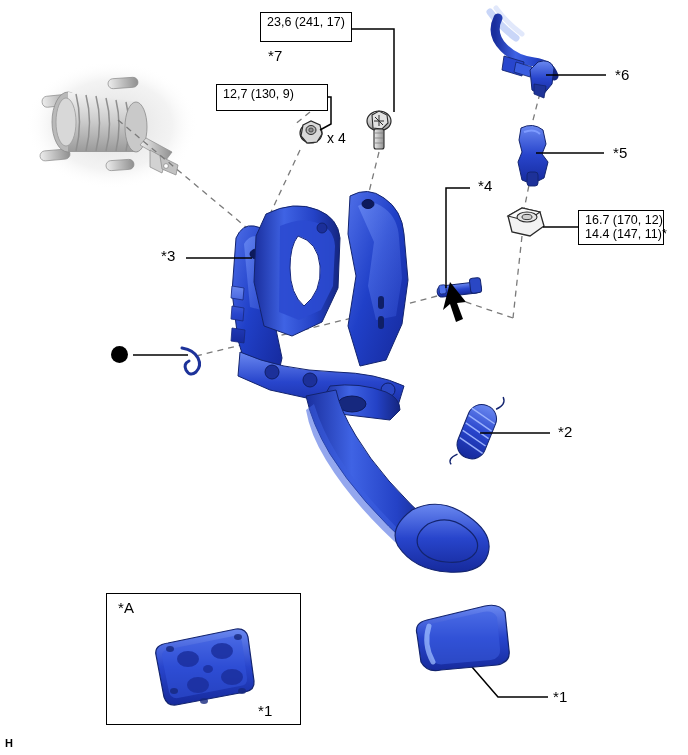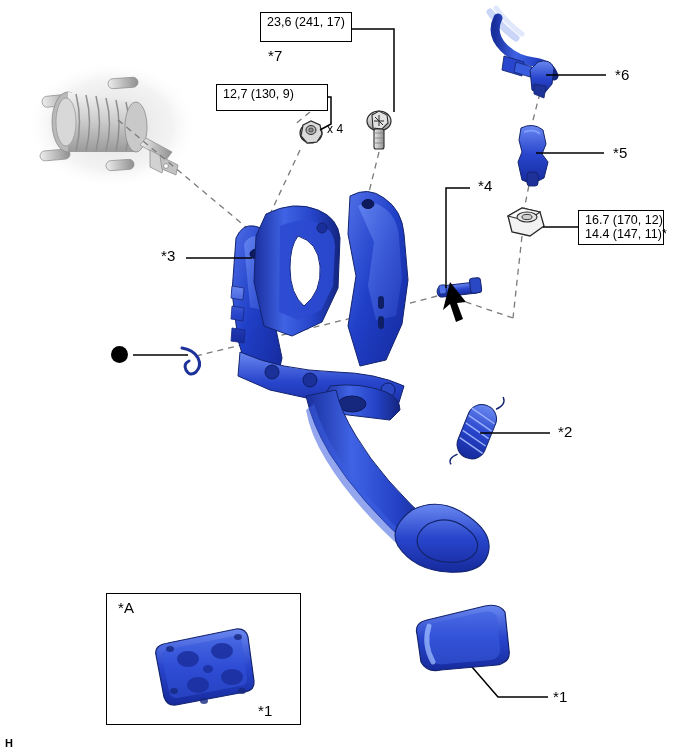--- a/index.html
+++ b/index.html
@@ -265,21 +265,21 @@
 
   <div class="specbox" style="left:578px;top:210px;width:86px;height:35px;">
     <div class="ln">16.7 (170, 12)</div>
     <div class="ln">14.4 (147, 11)*</div>
   </div>
 
   <div class="framebox" style="left:106px;top:593px;width:195px;height:132px;"></div>
 
   <div class="txt ref" style="left:268px;top:48px;">*7</div>
 
-  <div class="txt spec" style="left:327px;top:123px;font-size:12px;">x 4</div>
+  <div class="txt spec" style="left:327px;top:131px;font-size:14px;">x 4</div>
 
   <div class="txt ref" style="left:615px;top:67px;">*6</div>
 
   <div class="txt ref" style="left:613px;top:145px;">*5</div>
 
   <div class="txt ref" style="left:478px;top:178px;">*4</div>
 
   <div class="txt ref" style="left:161px;top:248px;">*3</div>
 
   <div class="txt ref" style="left:558px;top:424px;">*2</div>

